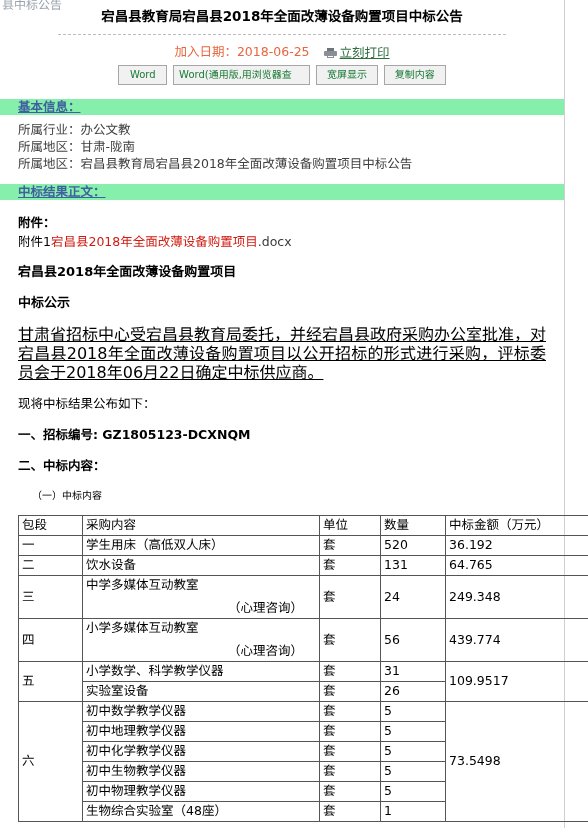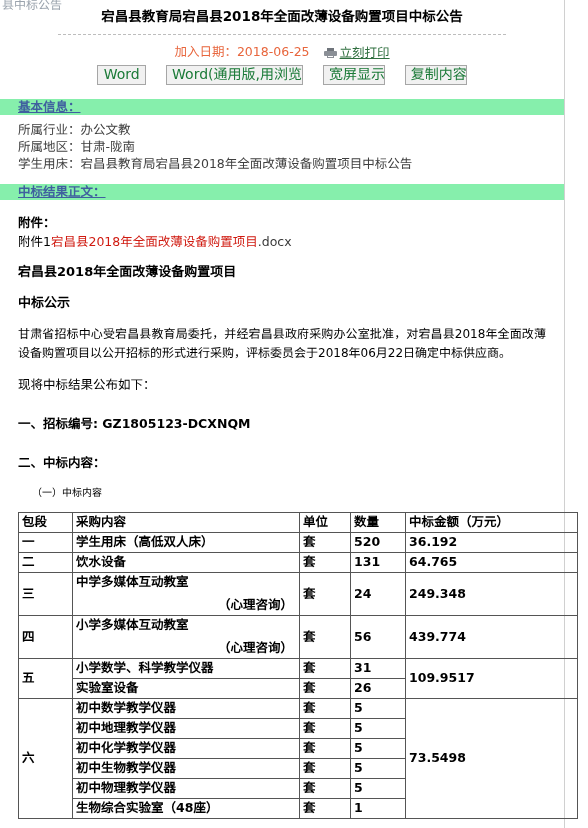--- a/index.html
+++ b/index.html
@@ -130,24 +130,24 @@
   .toolbar {
     margin-top: 4px;
     text-align: center;
     white-space: nowrap;
   }
   .tbtn {
     display: inline-block;
     border: 1px solid #a6a6a6;
     background: #f1f1f1;
     color: #1a7a37;
-    font-size: 14px;
+    font-size: 10px;
     line-height: 15px;
     padding: 1px 5px 2px 5px;
-    margin: 0 8px;
+    margin: 0 1px;
     vertical-align: top;
     box-sizing: border-box;
     overflow: hidden;
     white-space: nowrap;
   }
   .tbtn.w-word   { width: 49px; text-align: center; }
   .tbtn.w-word2  { width: 137px; text-align: left; }
   .tbtn.w-wide   { width: 62px; text-align: center; }
   .tbtn.w-copy   { width: 62px; text-align: center; }
 
@@ -209,31 +209,32 @@
     line-height: 18px;
   }
   .pub-title {
     margin-top: 13px;
     font-size: 13px;
     font-weight: bold;
     line-height: 18px;
   }
   .para {
     margin-top: 13px;
-    font-size: 12px;
+    font-size: 16px;
     line-height: 19px;
     text-align: justify;
+    text-decoration: underline;
   }
   .para2 {
     margin-top: 12px;
     font-size: 12.5px;
     line-height: 19px;
   }
   .h-item {
-    margin-top: 21px;
+    margin-top: 13px;
     font-size: 12.5px;
     font-weight: bold;
     line-height: 18px;
   }
   .sub-item {
     margin-top: 12px;
     margin-left: 14px;
     font-size: 10px;
     line-height: 18px;
   }
@@ -245,26 +246,25 @@
     border-spacing: 0;
     width: 509px;
     table-layout: fixed;
     font-size: 12.5px;
     border-left: 1px solid #555;
     border-top: 1px solid #555;
   }
   table.bid td {
     border-right: 1px solid #555;
     border-bottom: 1px solid #555;
-    padding: 1px 6px 2px 3px;
+    padding: 1px 16px 2px 3px;
     vertical-align: middle;
     line-height: 16px;
     color: #000;
     word-break: break-all;
-    font-weight: bold;
   }
   td.c-pkg     { width: 44px; }
   td.c-item    { width: 217px; }
   td.c-unit    { width: 41px; }
   td.c-qty     { width: 45px; }
   td.c-amt     { width: 162px; }
   td.two-line  { line-height: 16px; padding-top: 3px; padding-bottom: 3px; }
   td.two-line .l2 { margin-top: 7px; text-align: right; }
 </style>
 </head>
@@ -298,21 +298,21 @@
       <span class="tbtn w-copy">复制内容</span>
     </div>
 
     <div class="section-band">
       <span>基本信息：</span>
     </div>
 
     <div class="info-list">
       <div class="row">所属行业：办公文教</div>
       <div class="row">所属地区：甘肃-陇南</div>
-      <div class="row">学生用床：宕昌县教育局宕昌县2018年全面改薄设备购置项目中标公告</div>
+      <div class="row">所属地区：宕昌县教育局宕昌县2018年全面改薄设备购置项目中标公告</div>
     </div>
 
     <div class="section-band" style="margin-top:12px;">
       <span>中标结果正文：</span>
     </div>
 
     <div class="body-area">
 
       <div class="att-head">附件：</div>
 

